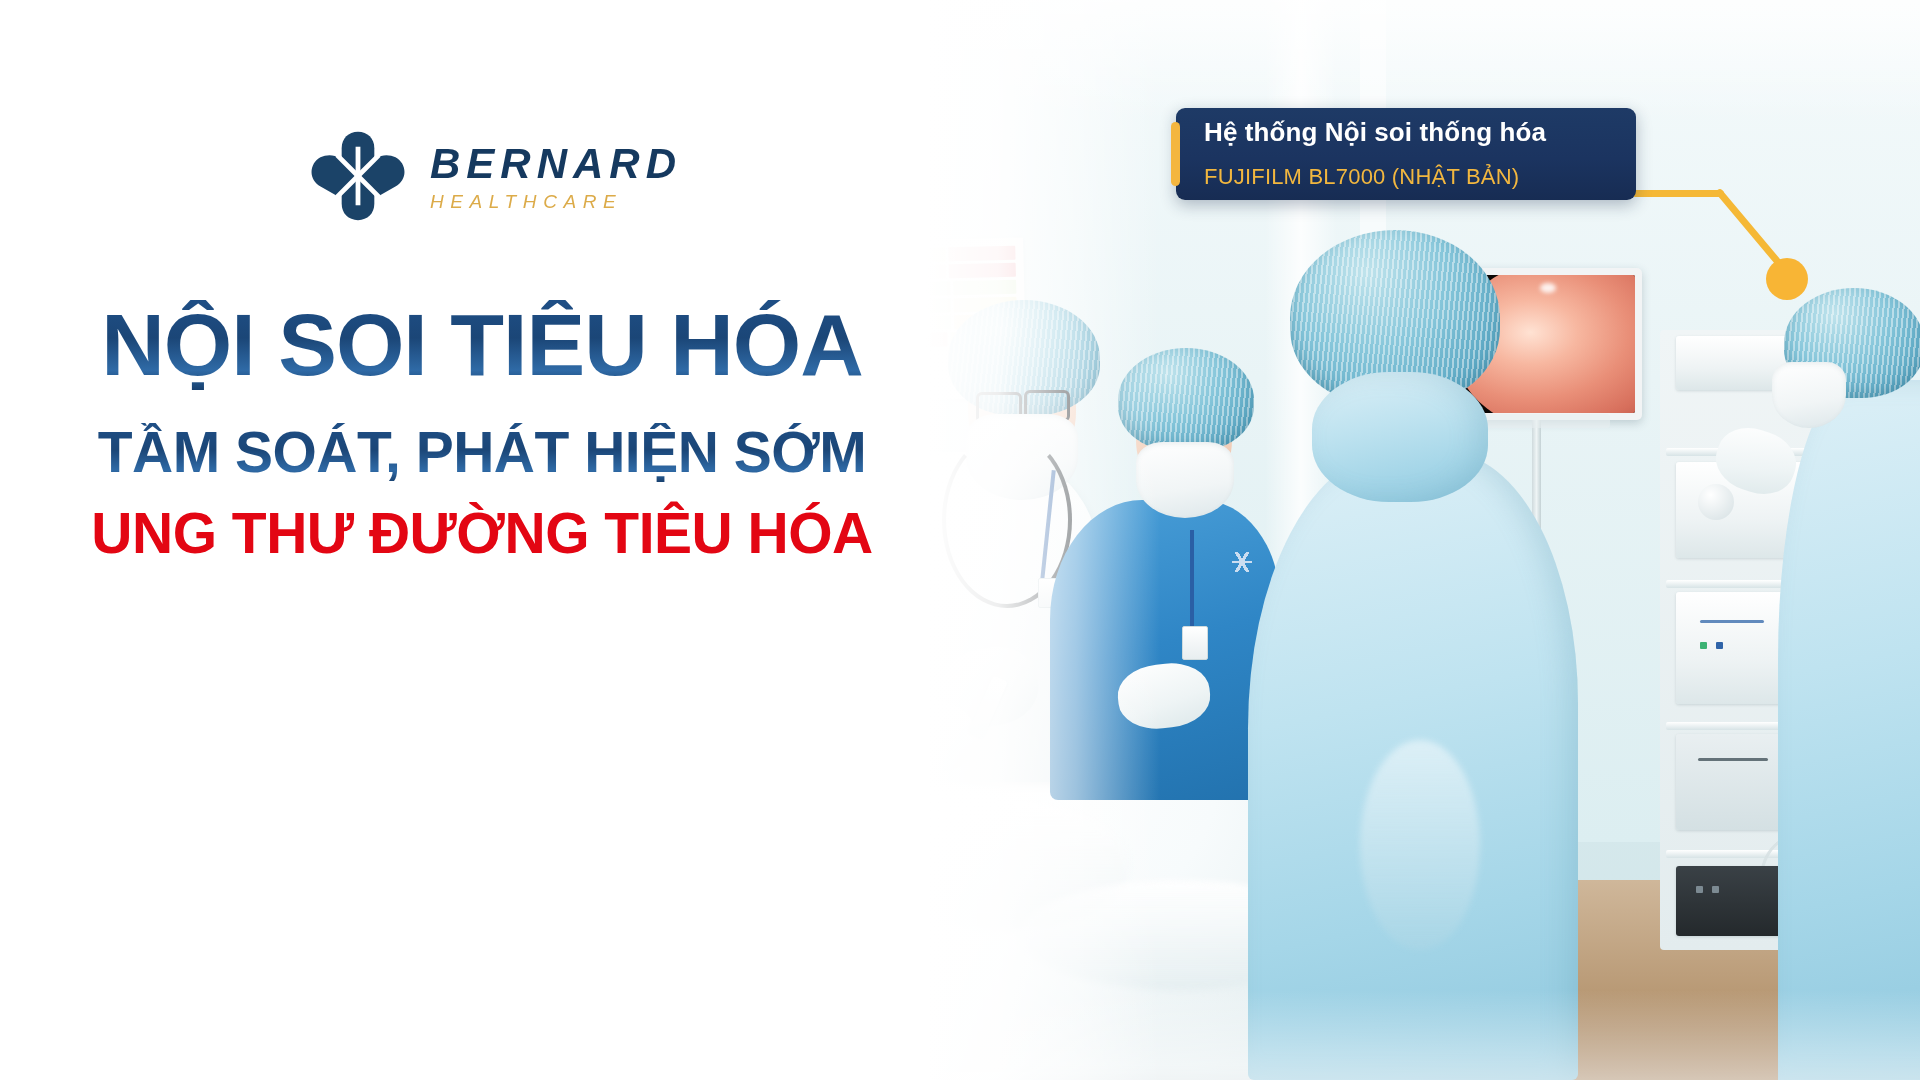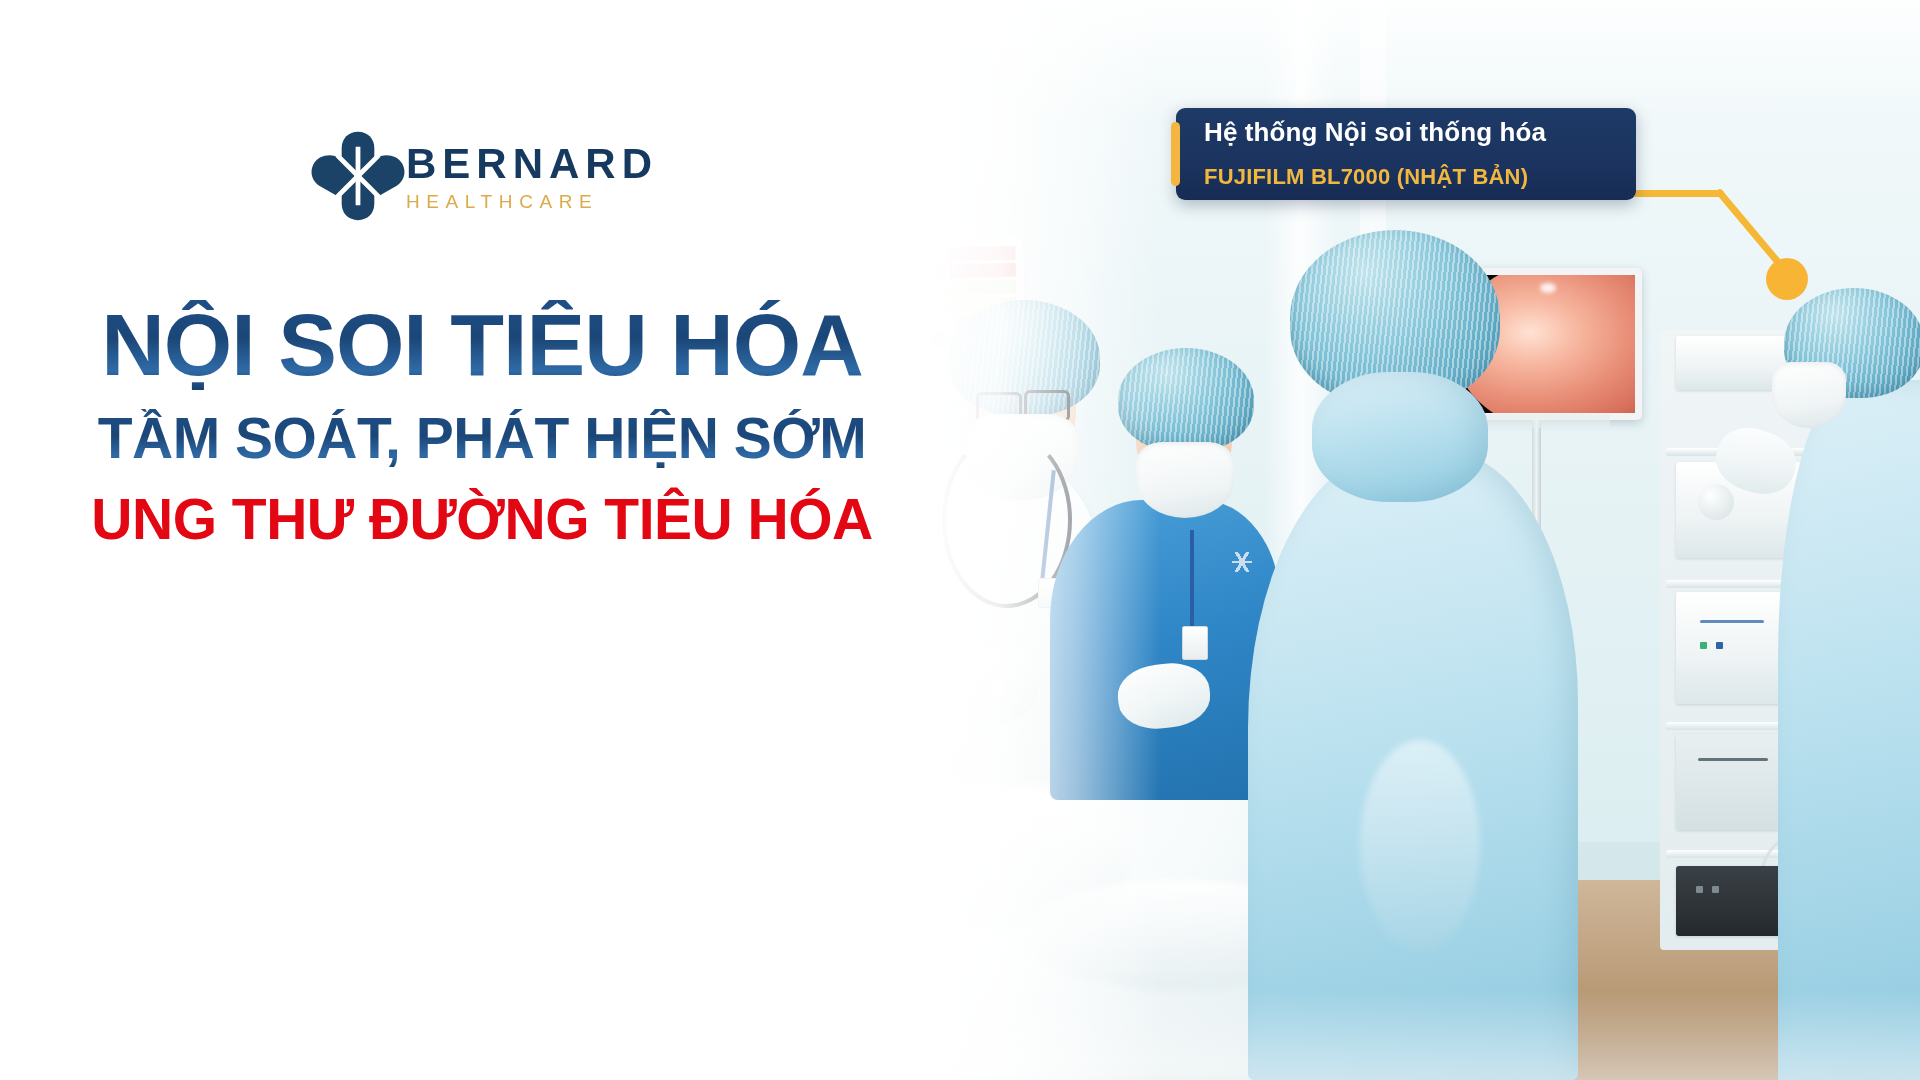--- a/index.html
+++ b/index.html
@@ -240,38 +240,38 @@
   .callout-bar{
     position:absolute; left:-5px; top:14px; width:9px; height:64px;
     background:#f4b63f; border-radius:5px;
   }
   .callout-txt{ padding-left:28px; }
   .callout-t1{
     color:#ffffff; font-size:26px; font-weight:bold; letter-spacing:.1px;
     line-height:1.18; white-space:nowrap;
   }
   .callout-t2{
-    color:#f2b73f; font-size:22px; font-weight:bold; letter-spacing:.2px;
+    color:#f2b73f; font-size:22px; font-weight:normal; letter-spacing:.2px;
     line-height:1.2; margin-top:16px; white-space:nowrap;
   }
   
   .conn{ position:absolute; }
   .conn-h{ left:1632px; top:190px; width:92px; height:7px; background:#f5b836; border-radius:4px; }
   .conn-d{
     left:1714px; top:190px; width:7px; height:112px; background:#f5b836;
     transform-origin:top center; transform:rotate(-40deg); border-radius:4px;
   }
   .conn-dot{
     left:1766px; top:258px; width:42px; height:42px; border-radius:50%;
     background:#f8b535;
   }
 
   
   .logo{
-    position:absolute; left:310px; top:128px; display:flex; align-items:center; 
+    position:absolute; left:310px; top:128px; display:flex; align-items:center; gap:24px;font-style:italic;
   }
   .logo-mark{ width:96px; height:96px; }
   .logo-word{ padding-top:2px; }
   .logo-name{
     font-size:42px; font-weight:bold; color:#15395f; letter-spacing:6px; line-height:1;
   }
   .logo-sub{
     font-size:19px; color:#dcab49; letter-spacing:6.6px; margin-top:7px; line-height:1;
   }
 
@@ -291,21 +291,21 @@
     white-space:nowrap;
   }
   .h3{
     font-size:46px; font-weight:bold; font-style:italic; line-height:1.05;
     text-align:center; margin-top:24px; letter-spacing:1px;
     background:linear-gradient(180deg,#2a5f97 0%,#21507f 50%,#2d6ba6 100%);
     -webkit-background-clip:text; background-clip:text; color:transparent;
   }
   .h4{
     font-size:57px; font-weight:bold; line-height:1.04;
-    text-align:center; margin-top:19px; letter-spacing:-.5px;
+    text-align:center; margin-top:33px; letter-spacing:-.5px;
     background:linear-gradient(180deg,#1f4f86 0%,#1b4677 45%,#2f6aa6 80%,#18416f 100%);
     -webkit-background-clip:text; background-clip:text; color:transparent;
     white-space:nowrap;
   }
   .h5{
     font-size:57px; font-weight:bold; line-height:1.04; color:#e30613;
     text-align:center; margin-top:22px; letter-spacing:-.5px; white-space:nowrap;
   }
 </style>
 </head>

